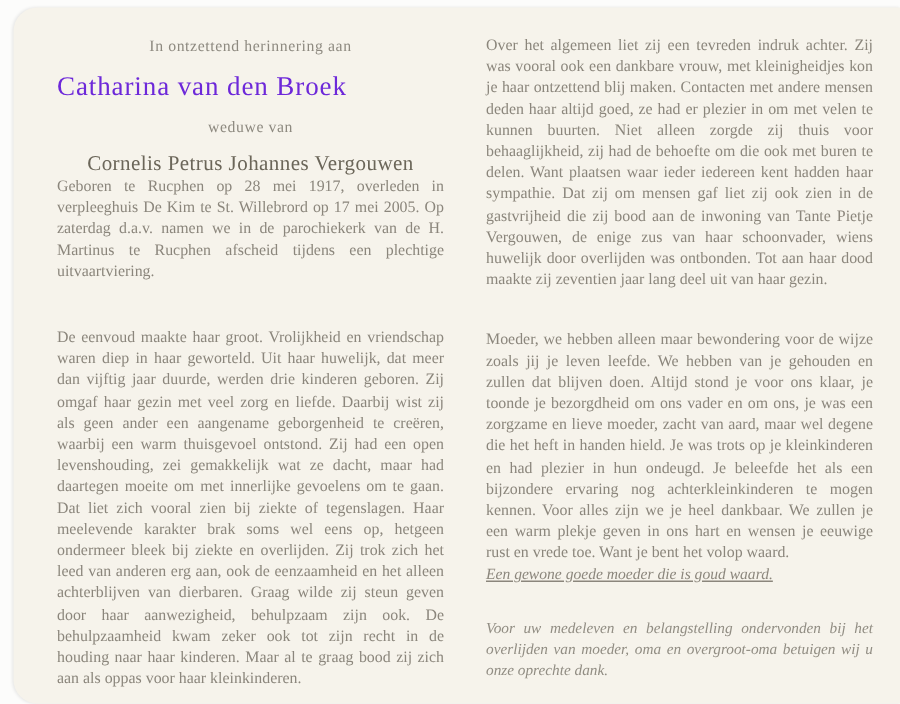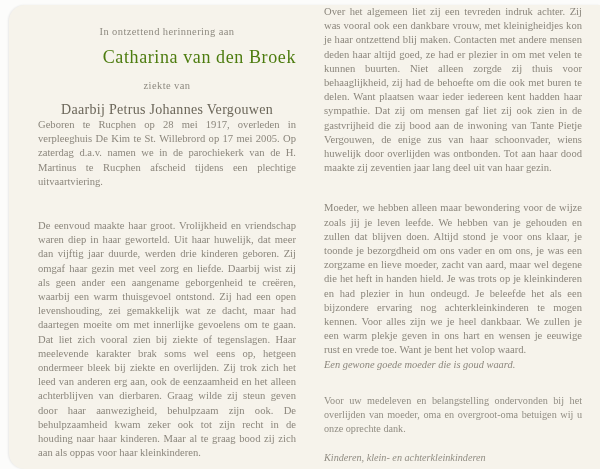--- a/index.html
+++ b/index.html
@@ -31,24 +31,24 @@
 
   .dedication {
     margin-top: 21px;
     text-align: center;
     font-size: 10.5px;
     letter-spacing: 0.4px;
     color: #8e8a80;
   }
   .deceased-name {
     margin-top: 10px;
-    text-align: right;
+    text-align: left;
     font-size: 18px;
     letter-spacing: 0.6px;
-    color: #4d7c0f;
+    color: #6d28d9;
   }
   .relation {
     margin-top: 12px;
     text-align: center;
     font-size: 10.5px;
     letter-spacing: 0.4px;
     color: #8e8a80;
   }
   .spouse-name {
     margin-top: 11px;
@@ -60,32 +60,34 @@
   .body-text {
     font-size: 10.6px;
     line-height: 14.2px;
     text-align: justify;
     color: #8b867c;
     margin: 0;
   }
   .page-left .para-1 { }
   .page-left .para-2 { margin-top: 30px; }
 
-  .page-right .para-1 { }
+  .page-right .para-1 { margin-top: 19px; }
   .page-right .para-2 { margin-top: 26px; }
 
   .closing-quote {
     font-style: italic;
     font-size: 10.4px;
     line-height: 14.2px;
     color: #8b867c;
     margin: 0;
+    text-decoration: underline;
   }
   .acknowledgment {
     margin-top: 22px;
+    font-style: italic;
     font-size: 10.2px;
     line-height: 14px;
     text-align: justify;
     color: #918d83;
   }
   .signature {
     margin-top: 15px;
     font-style: italic;
     font-size: 10.2px;
     line-height: 14px;
@@ -93,22 +95,22 @@
   }
 </style>
 </head>
 <body>
 
 <div class="card">
 
   <div class="page page-left">
     <div class="dedication">In ontzettend herinnering aan</div>
     <div class="deceased-name">Catharina van den Broek</div>
-    <div class="relation">ziekte van</div>
-    <div class="spouse-name">Daarbij Petrus Johannes Vergouwen</div>
+    <div class="relation">weduwe van</div>
+    <div class="spouse-name">Cornelis Petrus Johannes Vergouwen</div>
     <p class="body-text para-1">Geboren te Rucphen op 28 mei 1917, overleden in verpleeghuis De Kim te St. Willebrord op 17 mei 2005. Op zaterdag d.a.v. namen we in de parochiekerk van de H. Martinus te Rucphen afscheid tijdens een plechtige uitvaartviering.</p>
     <p class="body-text para-2">De eenvoud maakte haar groot. Vrolijkheid en vriendschap waren diep in haar geworteld. Uit haar huwelijk, dat meer dan vijftig jaar duurde, werden drie kinderen geboren. Zij omgaf haar gezin met veel zorg en liefde. Daarbij wist zij als geen ander een aangename geborgenheid te creëren, waarbij een warm thuisgevoel ontstond. Zij had een open levenshouding, zei gemakkelijk wat ze dacht, maar had daartegen moeite om met innerlijke gevoelens om te gaan. Dat liet zich vooral zien bij ziekte of tegenslagen. Haar meelevende karakter brak soms wel eens op, hetgeen ondermeer bleek bij ziekte en overlijden. Zij trok zich het leed van anderen erg aan, ook de eenzaamheid en het alleen achterblijven van dierbaren. Graag wilde zij steun geven door haar aanwezigheid, behulpzaam zijn ook. De behulpzaamheid kwam zeker ook tot zijn recht in de houding naar haar kinderen. Maar al te graag bood zij zich aan als oppas voor haar kleinkinderen.</p>
   </div>
 
   <div class="page page-right">
     <p class="body-text para-1">Over het algemeen liet zij een tevreden indruk achter. Zij was vooral ook een dankbare vrouw, met kleinigheidjes kon je haar ontzettend blij maken. Contacten met andere mensen deden haar altijd goed, ze had er plezier in om met velen te kunnen buurten. Niet alleen zorgde zij thuis voor behaaglijkheid, zij had de behoefte om die ook met buren te delen. Want plaatsen waar ieder iedereen kent hadden haar sympathie. Dat zij om mensen gaf liet zij ook zien in de gastvrijheid die zij bood aan de inwoning van Tante Pietje Vergouwen, de enige zus van haar schoonvader, wiens huwelijk door overlijden was ontbonden. Tot aan haar dood maakte zij zeventien jaar lang deel uit van haar gezin.</p>
     <p class="body-text para-2">Moeder, we hebben alleen maar bewondering voor de wijze zoals jij je leven leefde. We hebben van je gehouden en zullen dat blijven doen. Altijd stond je voor ons klaar, je toonde je bezorgdheid om ons vader en om ons, je was een zorgzame en lieve moeder, zacht van aard, maar wel degene die het heft in handen hield. Je was trots op je kleinkinderen en had plezier in hun ondeugd. Je beleefde het als een bijzondere ervaring nog achterkleinkinderen te mogen kennen. Voor alles zijn we je heel dankbaar. We zullen je een warm plekje geven in ons hart en wensen je eeuwige rust en vrede toe. Want je bent het volop waard.</p>
     <p class="closing-quote">Een gewone goede moeder die is goud waard.</p>
     <p class="acknowledgment">Voor uw medeleven en belangstelling ondervonden bij het overlijden van moeder, oma en overgroot-oma betuigen wij u onze oprechte dank.</p>
     <div class="signature">

